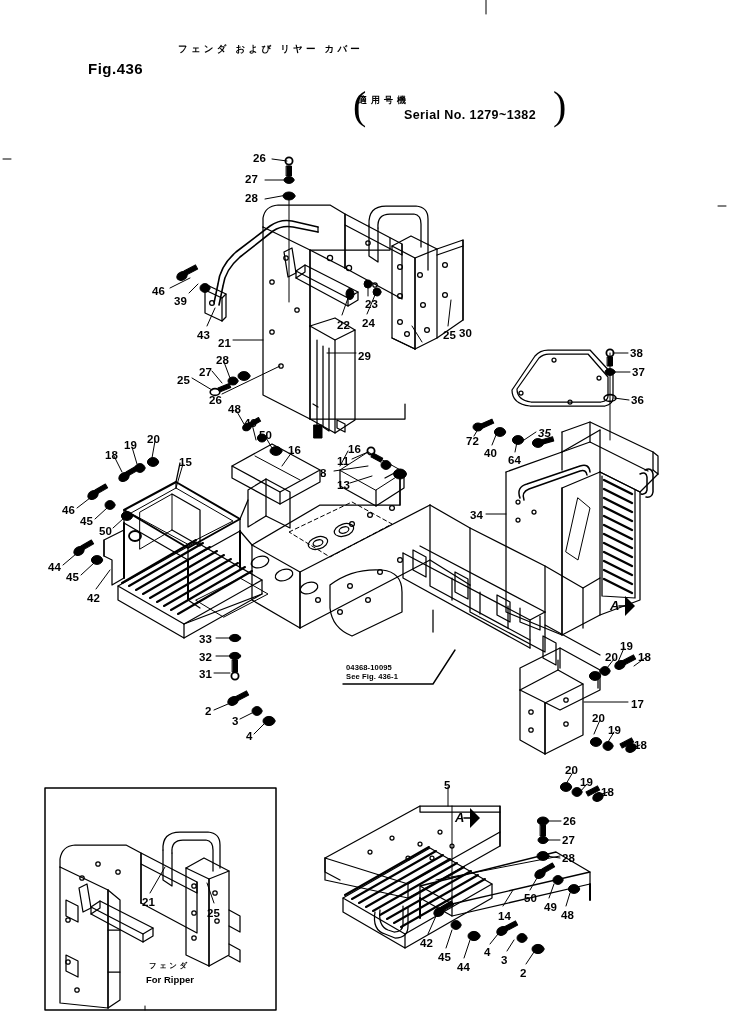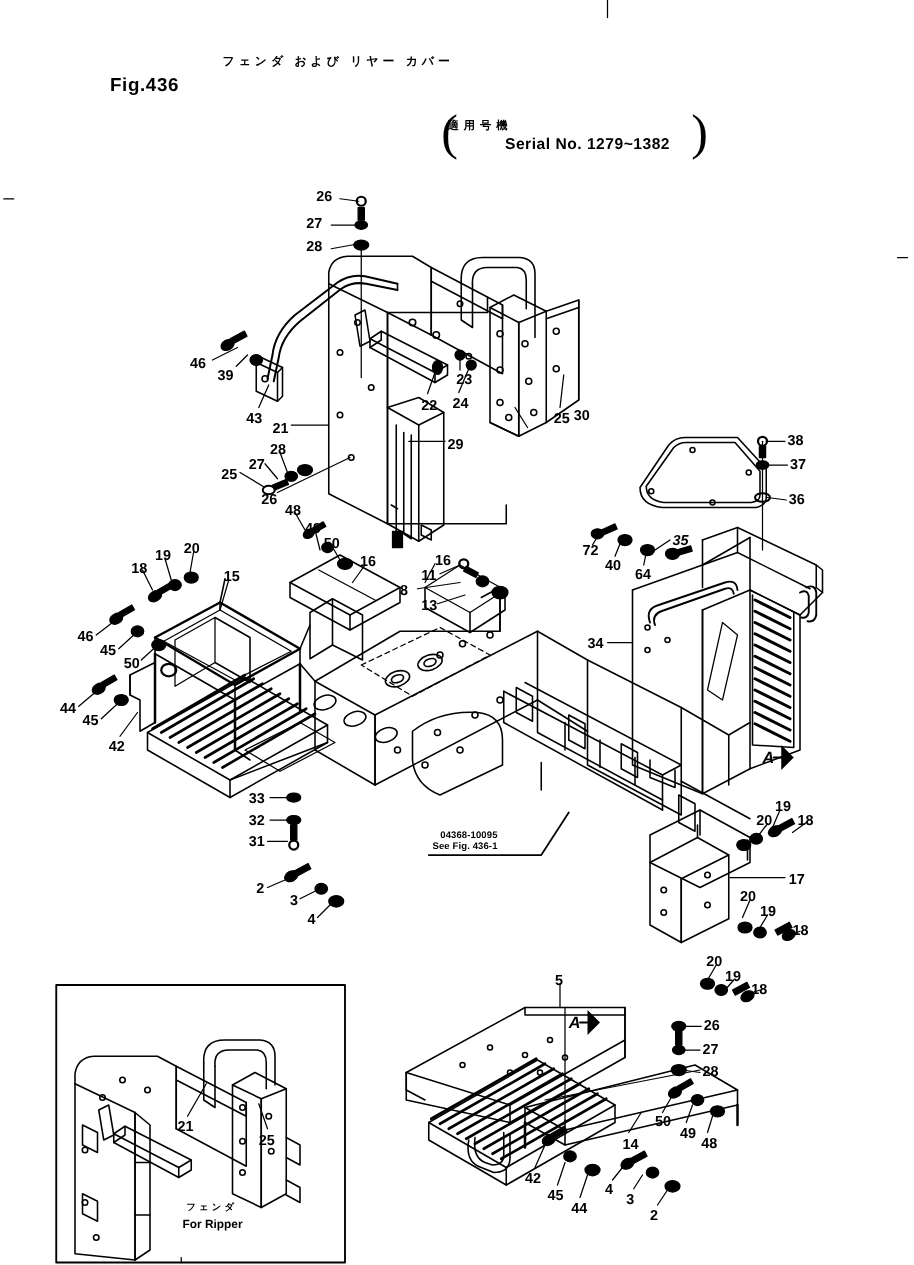--- a/index.html
+++ b/index.html
@@ -600,21 +600,21 @@
       <path d="M625,596 L635,606 L625,616 Z"></path>
       <path d="M470,808 L480,818 L470,828 Z"></path>
     </g>
     <g stroke-width="1.6" fill="none">
       <line x1="619" y1="606" x2="625" y2="606"></line>
       <line x1="464" y1="818" x2="470" y2="818"></line>
     </g>
     </g>
   </svg>
 
-  <div class="refbox" style="left:346px;top:664px;text-align:right;">
+  <div class="refbox" style="left:346px;top:664px;">
     <div>04368-10095</div>
     <div>See Fig. 436-1</div>
   </div>
 
   <div class="ripperk" style="left:149px;top:961px;">フェンダ</div>
   <div class="ripper" style="left:146px;top:974px;">For Ripper</div>
 
   <div class="secA" style="left:610px;top:598px;">A</div>
   <div class="secA" style="left:455px;top:810px;">A</div>
 

